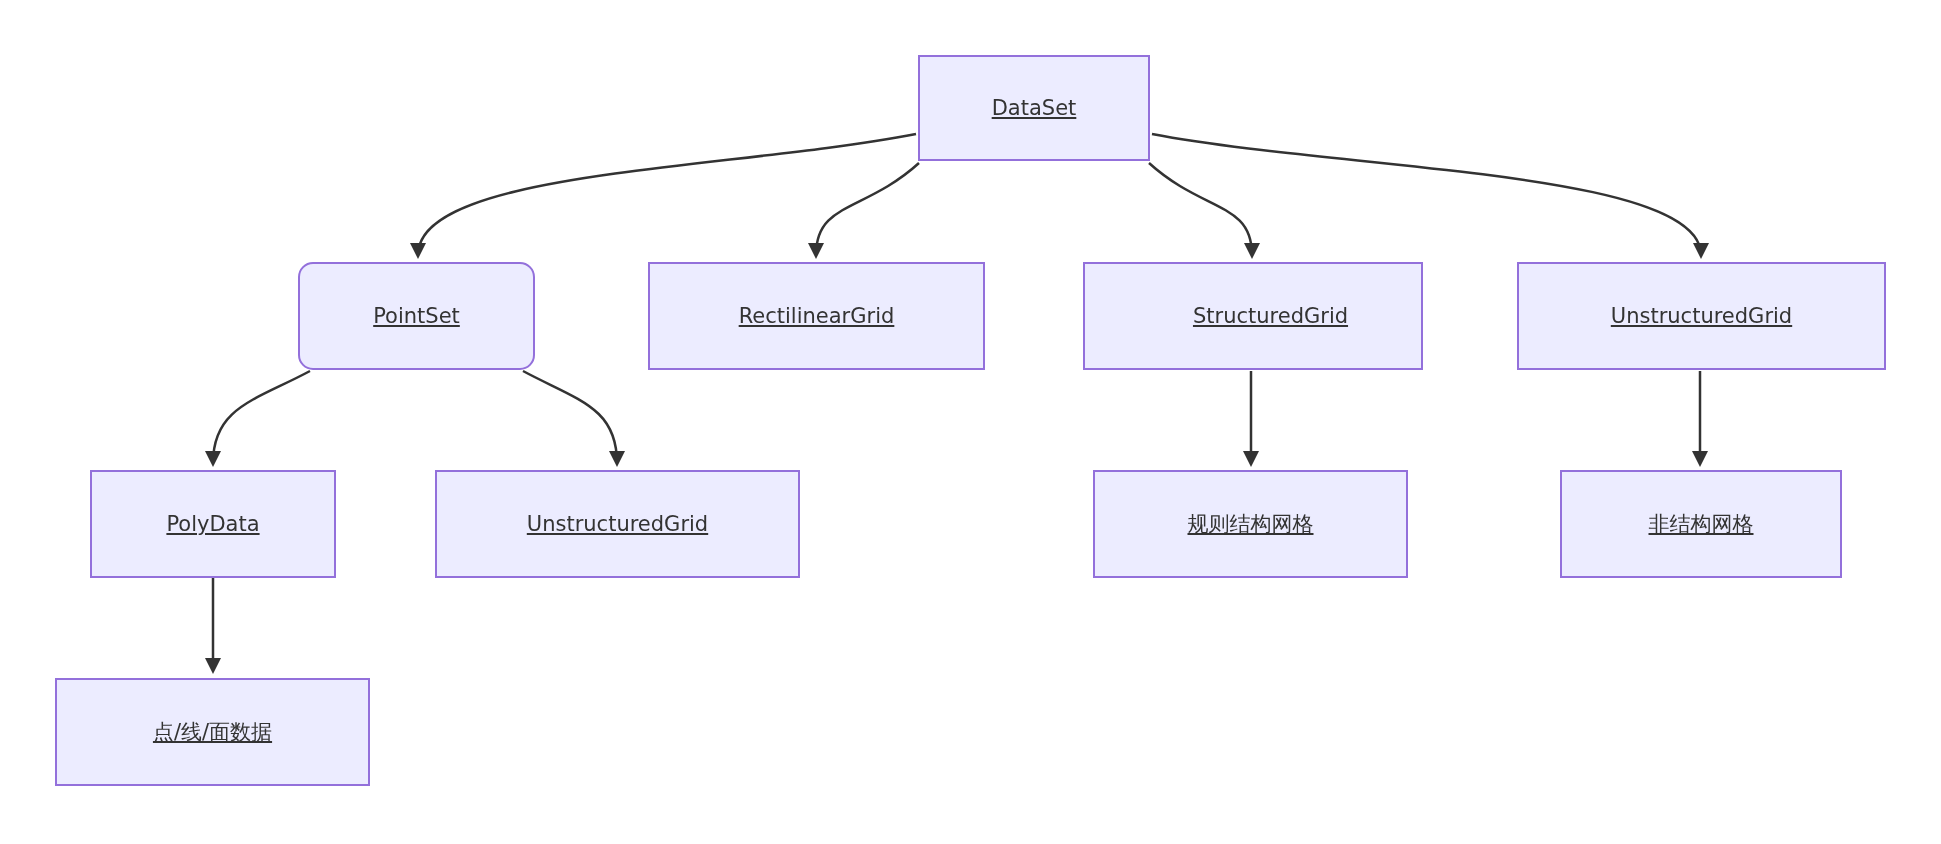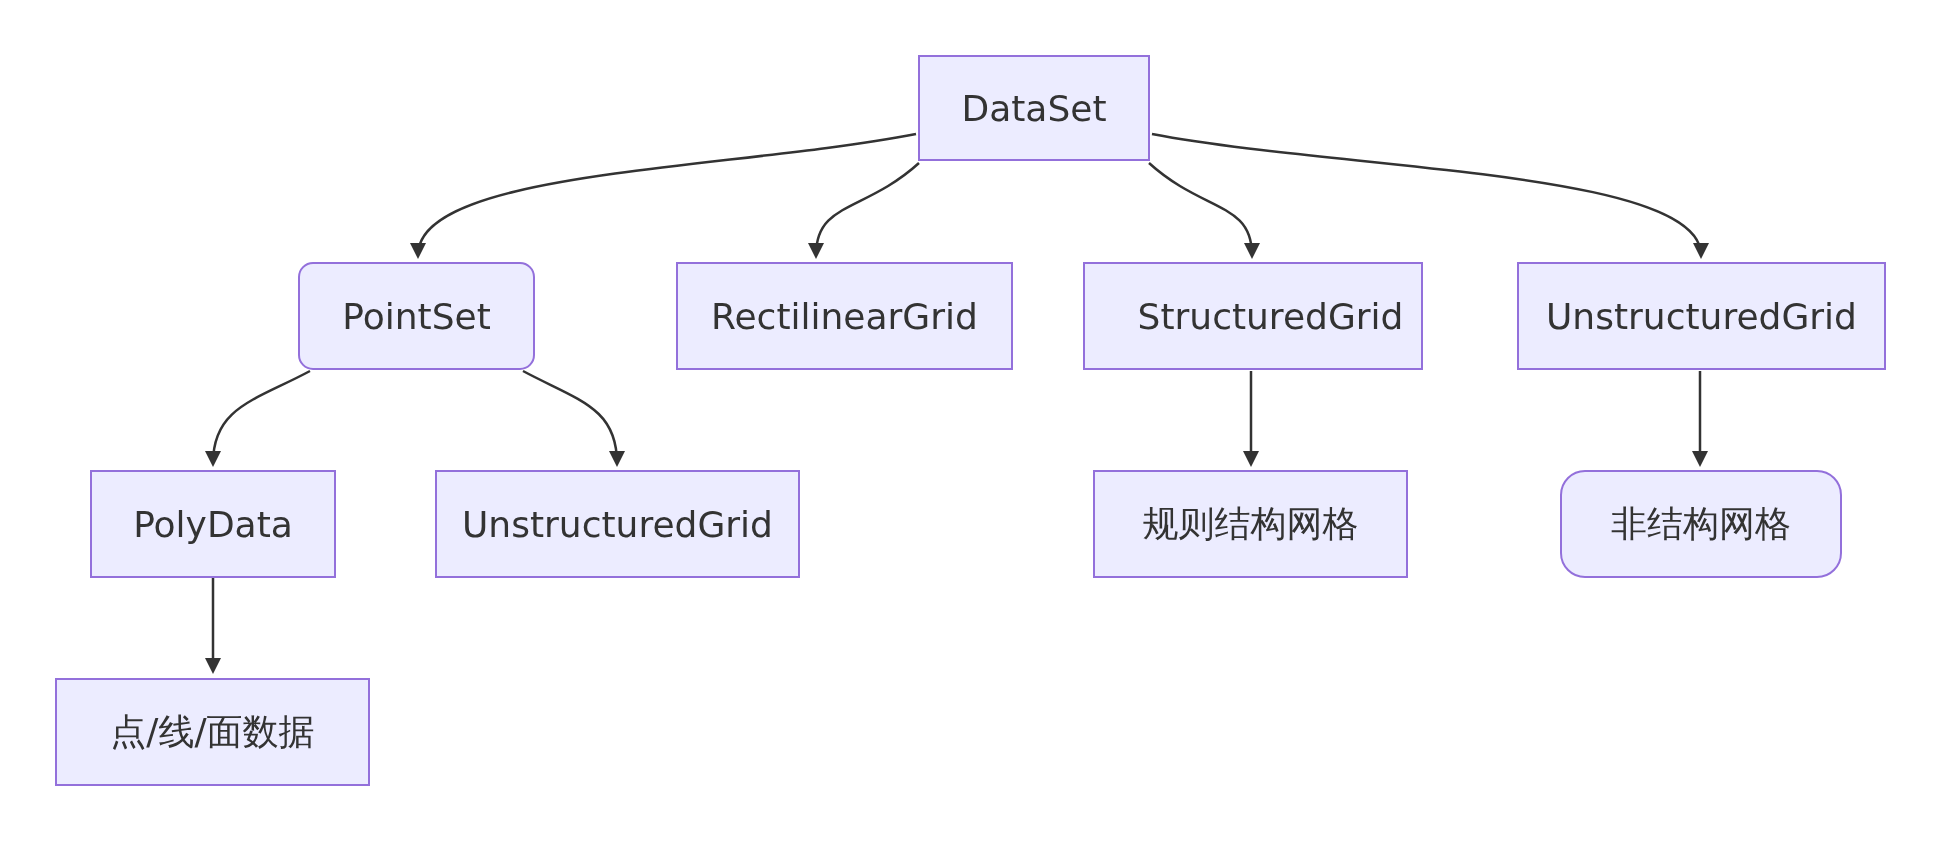--- a/index.html
+++ b/index.html
@@ -30,37 +30,38 @@
   #edges .arrowhead {
     fill: var(--edge-color, #333333);
     stroke: none;
   }
   .node {
     position: absolute;
     box-sizing: border-box;
     background: var(--node-fill, #ECECFF);
     border: 2.5px solid var(--node-border, #9370DB);
     color: var(--text-color, #333333);
-    font-size: 36px;
+    font-size: 21px;
     display: flex;
     align-items: center;
     justify-content: center;
     text-align: center;
     white-space: nowrap;
+    text-decoration: underline;
   }
   
   #n-dataset            { left: 918px;  top: 55px;  width: 232px; height: 106px; }
   #n-pointset           { left: 298px;  top: 262px; width: 237px; height: 108px; border-radius: 15px; }
-  #n-rectilineargrid    { left: 676px;  top: 262px; width: 337px; height: 108px; }
+  #n-rectilineargrid    { left: 648px;  top: 262px; width: 337px; height: 108px; }
   #n-structuredgrid     { left: 1083px; top: 262px; width: 340px; height: 108px; padding-left: 35px; }
   #n-unstructuredgrid-a { left: 1517px; top: 262px; width: 369px; height: 108px; }
   #n-polydata           { left: 90px;   top: 470px; width: 246px; height: 108px; }
   #n-unstructuredgrid-b { left: 435px;  top: 470px; width: 365px; height: 108px; }
   #n-structured-cn      { left: 1093px; top: 470px; width: 315px; height: 108px; }
-  #n-unstructured-cn    { left: 1560px; top: 470px; width: 282px; height: 108px; border-radius: 25px; }
+  #n-unstructured-cn    { left: 1560px; top: 470px; width: 282px; height: 108px; }
   #n-pointlineface-cn   { left: 55px;   top: 678px; width: 315px; height: 108px; }
 </style>
 </head>
 <body>
 
 <div id="canvas">
 
   <svg id="edges" viewBox="0 0 1941 844" xmlns="http://www.w3.org/2000/svg">
     <defs>
       <marker id="arrow" viewBox="0 0 12 12" refX="9" refY="6" markerWidth="16" markerHeight="16" markerUnits="userSpaceOnUse" orient="auto">

